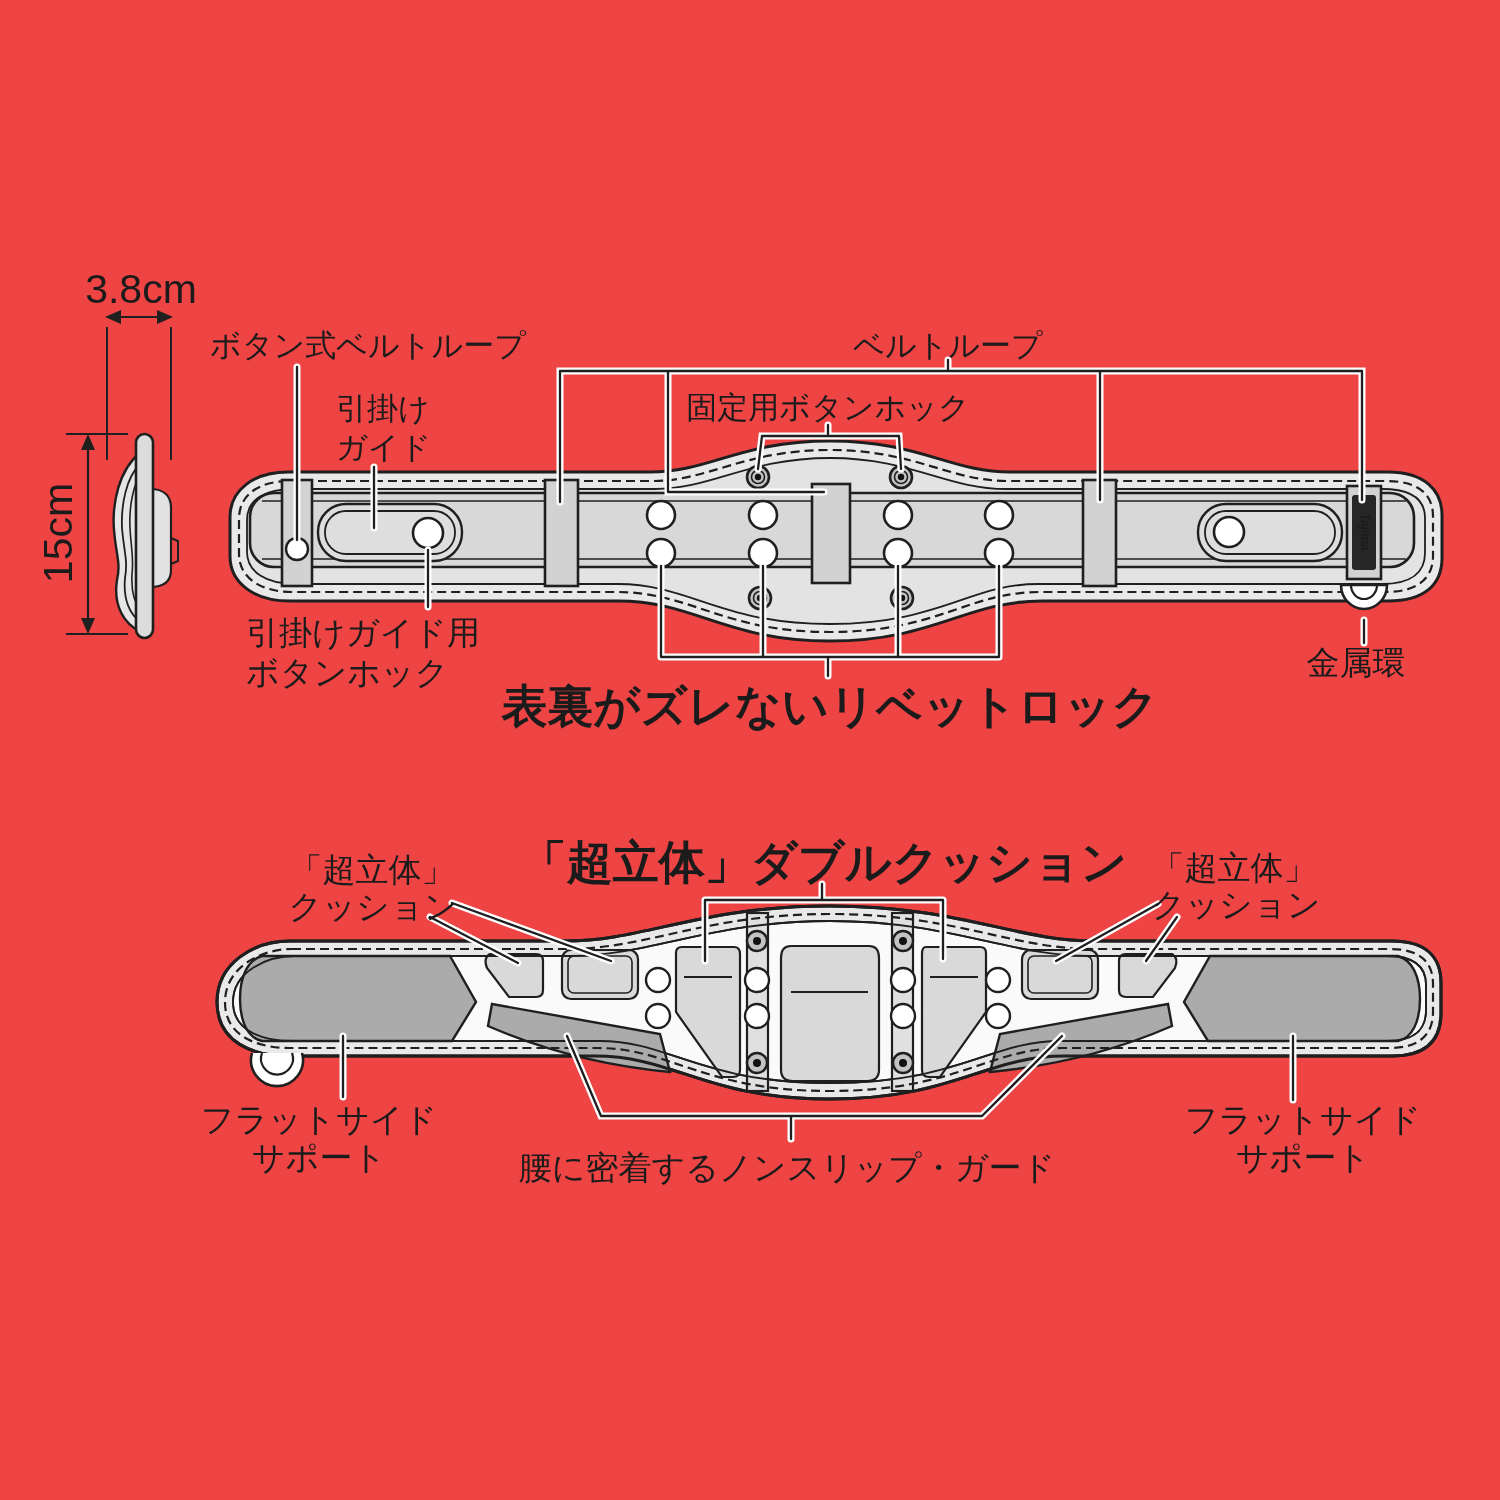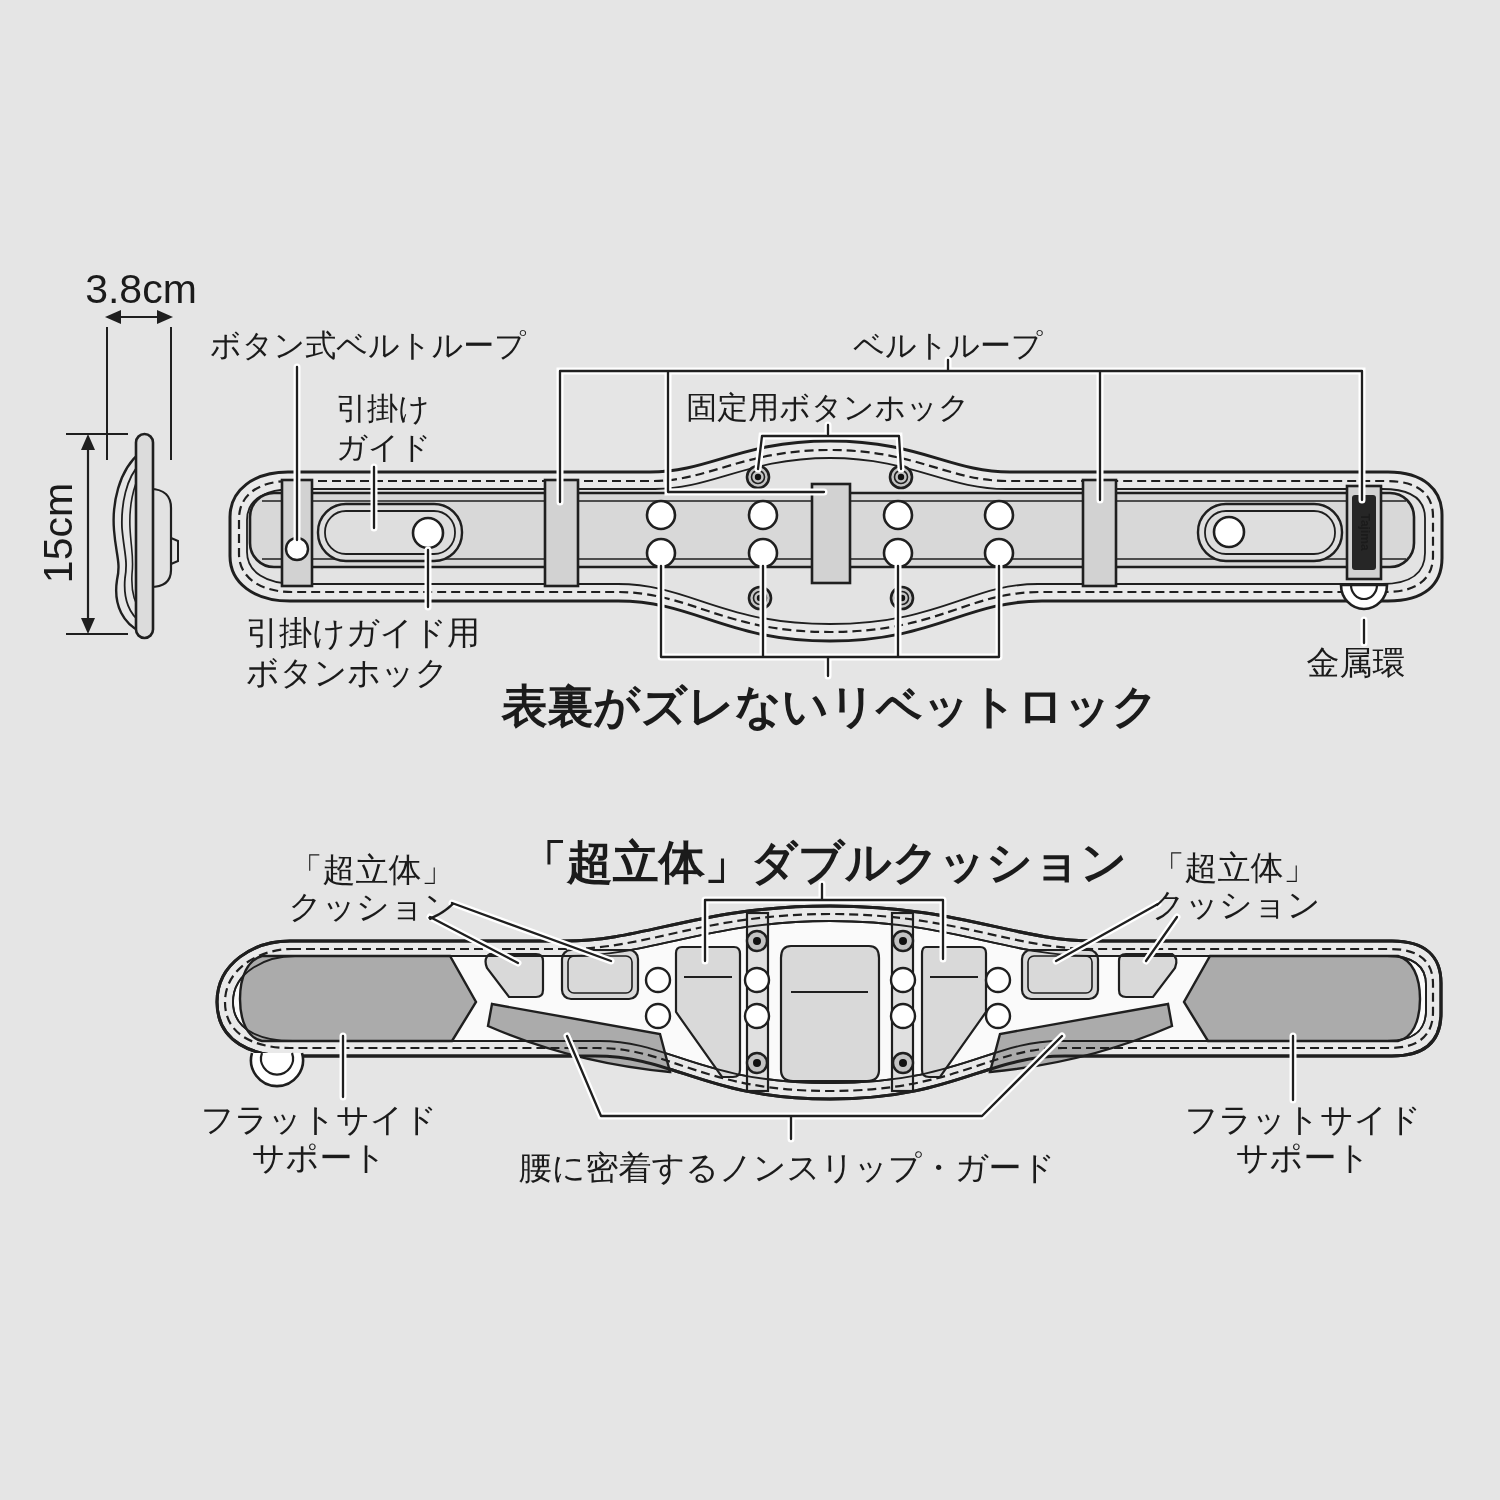--- a/index.html
+++ b/index.html
@@ -1,16 +1,16 @@
 <!DOCTYPE html>
 <html><head>
 <meta charset="utf-8">
 <style>
   html,body{margin:0;padding:0;background:#fff;}
-  #canvas{position:relative;width:1500px;height:1500px;background:#e5e5e5;overflow:hidden;
+  #canvas{position:relative;width:1500px;height:1500px;background:#ef4444;overflow:hidden;
           font-family:"Liberation Sans","DejaVu Sans",sans-serif;}
   svg{display:block}
   text{fill:#1b1b1b}
   .lbl{font-size:31px}
   .lbl2{font-size:33px}
   .big{font-size:46px;font-weight:bold}
   .dim{font-size:41px}
   .halo{stroke:#ffffff;stroke-width:7;fill:none;stroke-linecap:round}
   .lead{stroke:#1f1f1f;stroke-width:2.3;fill:none;stroke-linecap:round;stroke-linejoin:round}
   .outline{stroke:#1f1f1f;fill:none}

